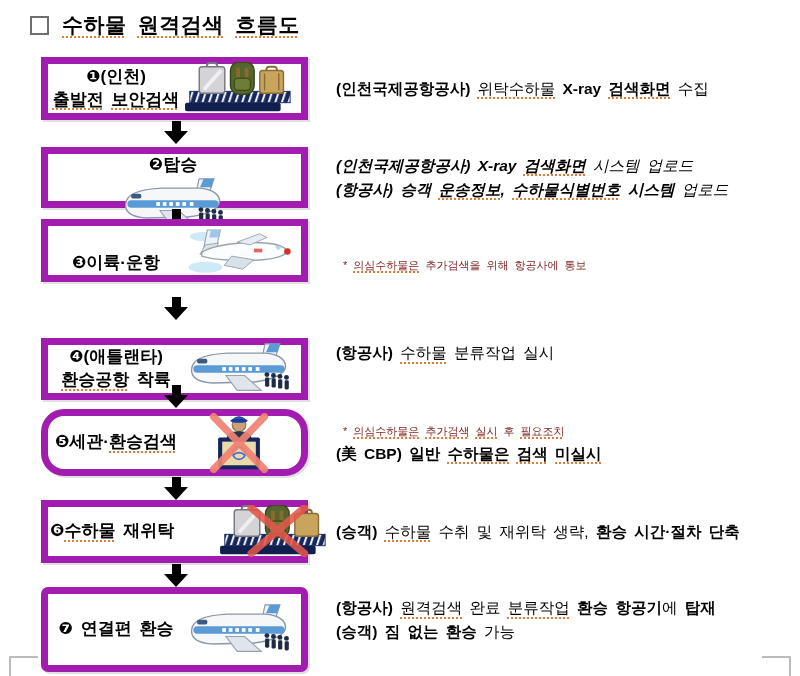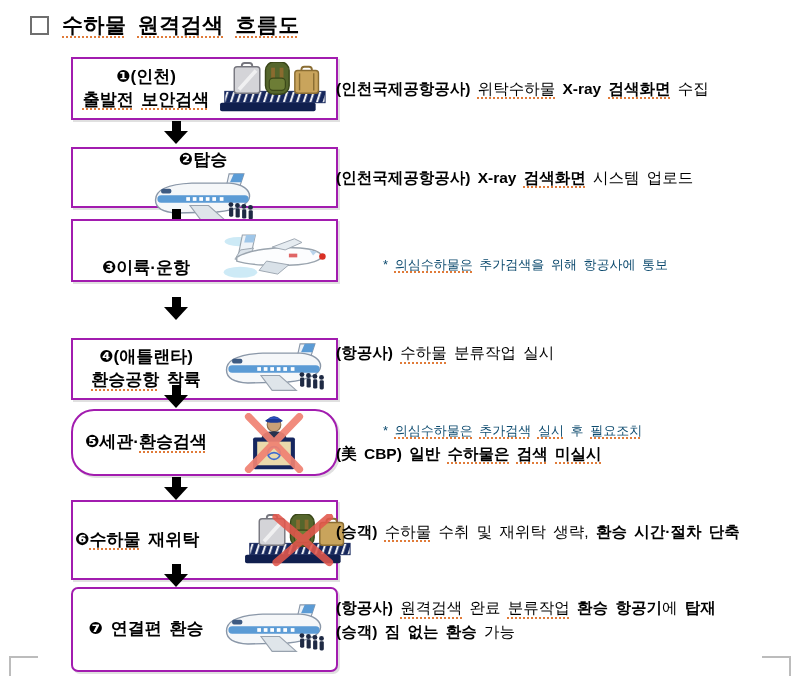--- a/index.html
+++ b/index.html
@@ -8,35 +8,34 @@
     font-family:"Liberation Sans","DejaVu Sans",sans-serif; color:#000;
     overflow:hidden;
   }
   
   .title { position:absolute; top:11px; left:30px; display:flex; align-items:center; }
   .sq { width:15px; height:15px; border:2px solid #6f6f6f; margin-right:13px; flex:none; }
   .title-text { font-size:21px; font-weight:bold; letter-spacing:0.5px; word-spacing:5px; white-space:nowrap; }
   
   .box {
     position:absolute; left:41px; width:267px; box-sizing:border-box;
-    border:2px solid #a21caf; background:#fff;
+    border:7px solid #a21caf; background:#fff;
     display:flex; align-items:center; padding:0 5px 0 2px;
     box-shadow:2px 2px 0 rgba(0,0,0,0.12);
-    margin-left:30px;
   }
   .box-label { flex:1; text-align:center; font-weight:bold; font-size:17px; line-height:1.35; word-spacing:3px; white-space:nowrap; }
   .box-icon { flex:none; width:114px; display:flex; align-items:center; justify-content:center; }
   
   .arrow { position:absolute; left:159px; width:34px; height:24px; display:flex; flex-direction:column; align-items:center; }
   .arrow .stem { width:9px; height:10px; background:#000; }
   .arrow .head { width:0; height:0; border-left:12px solid transparent; border-right:12px solid transparent; border-top:13px solid #000; }
   
   .desc { position:absolute; left:336px; width:462px; display:flex; flex-direction:column; justify-content:center; }
   .desc-line { font-size:15.5px; line-height:24px; word-spacing:3px; white-space:nowrap; }
-  .desc-line.small { font-size:13px; line-height:22px; padding-left:7px; color:#0c4a6e;margin-left:40px; }
+  .desc-line.small { font-size:11px; line-height:22px; padding-left:7px; color:#7f1d1d; }
   .b { font-weight:bold; }
   .u { text-decoration:underline dotted #e07b39; text-decoration-thickness:2px; text-underline-offset:4px; }
   .desc-line.small .u { text-decoration-thickness:1.5px; text-underline-offset:3px; }
   
   .corner-bl { position:absolute; left:9px; bottom:0; width:27px; height:18px; border-top:2px solid #bcbcbc; border-left:2px solid #bcbcbc; }
   .corner-br { position:absolute; right:9px; bottom:0; width:27px; height:18px; border-top:2px solid #bcbcbc; border-right:2px solid #bcbcbc; }
 </style>
 </head>
 <body>
 
@@ -113,22 +112,23 @@
       <circle cx="95" cy="36" r="2.6"></circle>
                 <rect x="93" y="39" width="4.5" height="10" rx="1.5"></rect>
       <circle cx="102" cy="37" r="2.6"></circle>
                 <rect x="100" y="40" width="4.5" height="10" rx="1.5"></rect>
       <circle cx="109" cy="38" r="2.6"></circle>
                 <rect x="107" y="41" width="4.5" height="10" rx="1.5"></rect>
     </g>
   </svg>
           </div>
       </div>
-      <div class="desc" style="top: 147px; height: 61px;">
+      <div class="desc" style="top: 147px; height: 61px; font-style: italic;">
           <div class="desc-line"><span class="b">(인천국제공항공사)  </span><span class="b">X-ray </span><span class="b u">검색화면</span><span> 시스템 업로드</span></div>
+          <div class="desc-line"><span class="b">(항공사) </span><span class="b">승객 </span><span class="b u">운송정보</span><span class="b">, </span><span class="b u">수하물식별번호</span><span class="b"> </span><span class="b">시스템</span><span> 업로드</span></div>
         </div>
       <div class="arrow" style="top: 209px;">
         <div class="stem"></div>
         <div class="head"></div>
       </div>
     </div>
       <div>
       <div class="box" style="top: 219px; height: 63px; align-items: flex-end;">
         <div class="box-label">
             <div><span>❸이륙·운항</span></div>
@@ -225,21 +225,21 @@
       <div class="desc" style="top: 409px; height: 67px;">
           <div class="desc-line small"><span>* </span><span class="u">의심수하물은</span><span> </span><span class="u">추가검색</span><span> </span><span class="u">실시</span><span> 후 </span><span class="u">필요조치</span></div>
           <div class="desc-line"><span class="b">(美 CBP) </span><span class="b">일반 </span><span class="b u">수하물은</span><span class="b"> </span><span class="b u">검색</span><span class="b"> </span><span class="b u">미실시</span></div>
         </div>
       <div class="arrow" style="top: 477px;">
         <div class="stem"></div>
         <div class="head"></div>
       </div>
     </div>
       <div>
-      <div class="box" style="top: 500px; height: 80px; gap: 43px;">
+      <div class="box" style="top: 500px; height: 63px; gap: 43px;">
         <div class="box-label">
             <div><span>❻</span><span class="u">수하물</span><span> 재위탁</span></div>
           </div>
         <div class="box-icon">
             <svg viewBox="0 0 116 56" width="110" height="53">
     <defs>
                 <pattern id="stp2" width="7" height="12" patternUnits="userSpaceOnUse" patternTransform="skewX(-18)">
       <rect width="7" height="12" fill="#16275c"></rect>
                   <rect x="4.2" width="2.1" height="12" fill="#ffffff"></rect>
                 </pattern>

